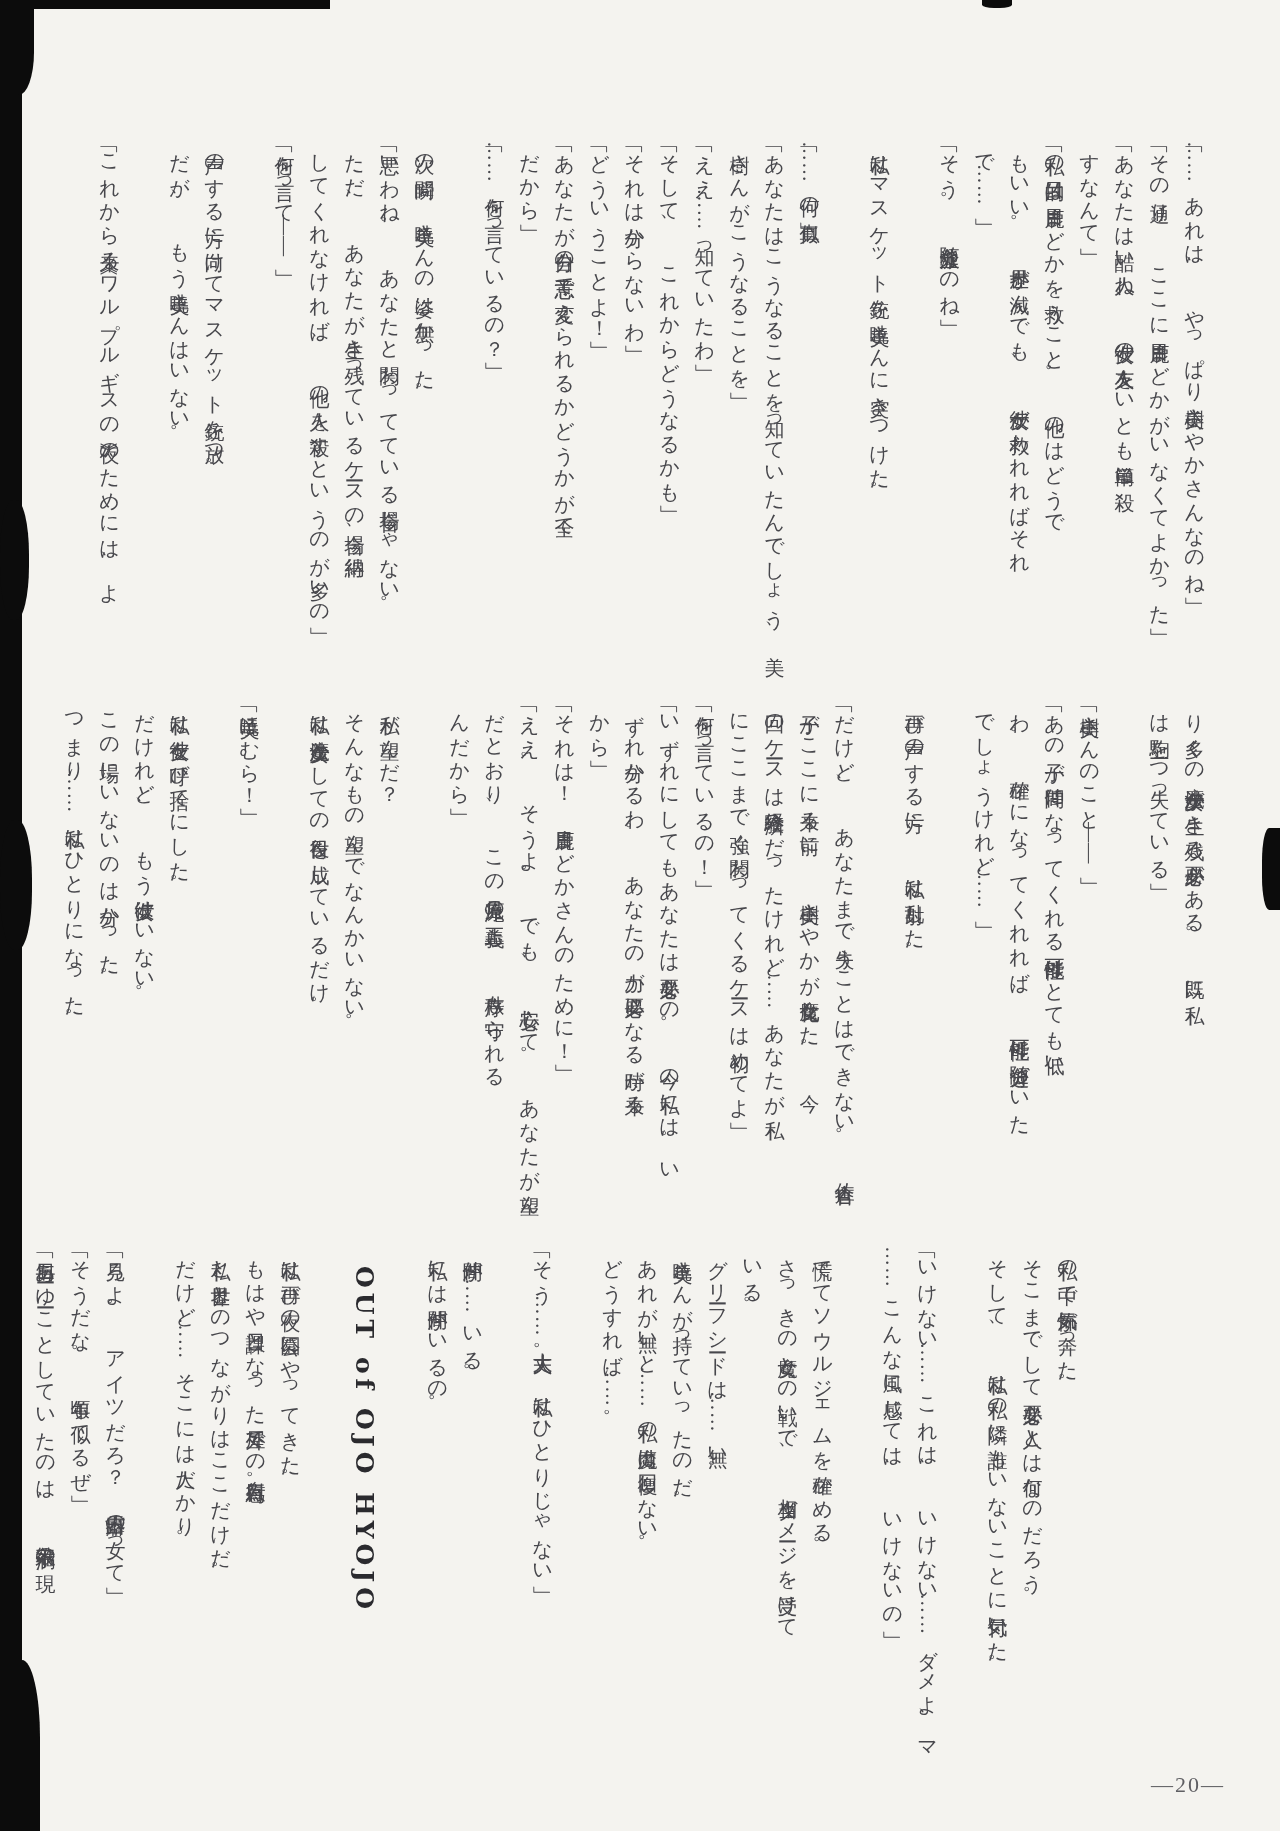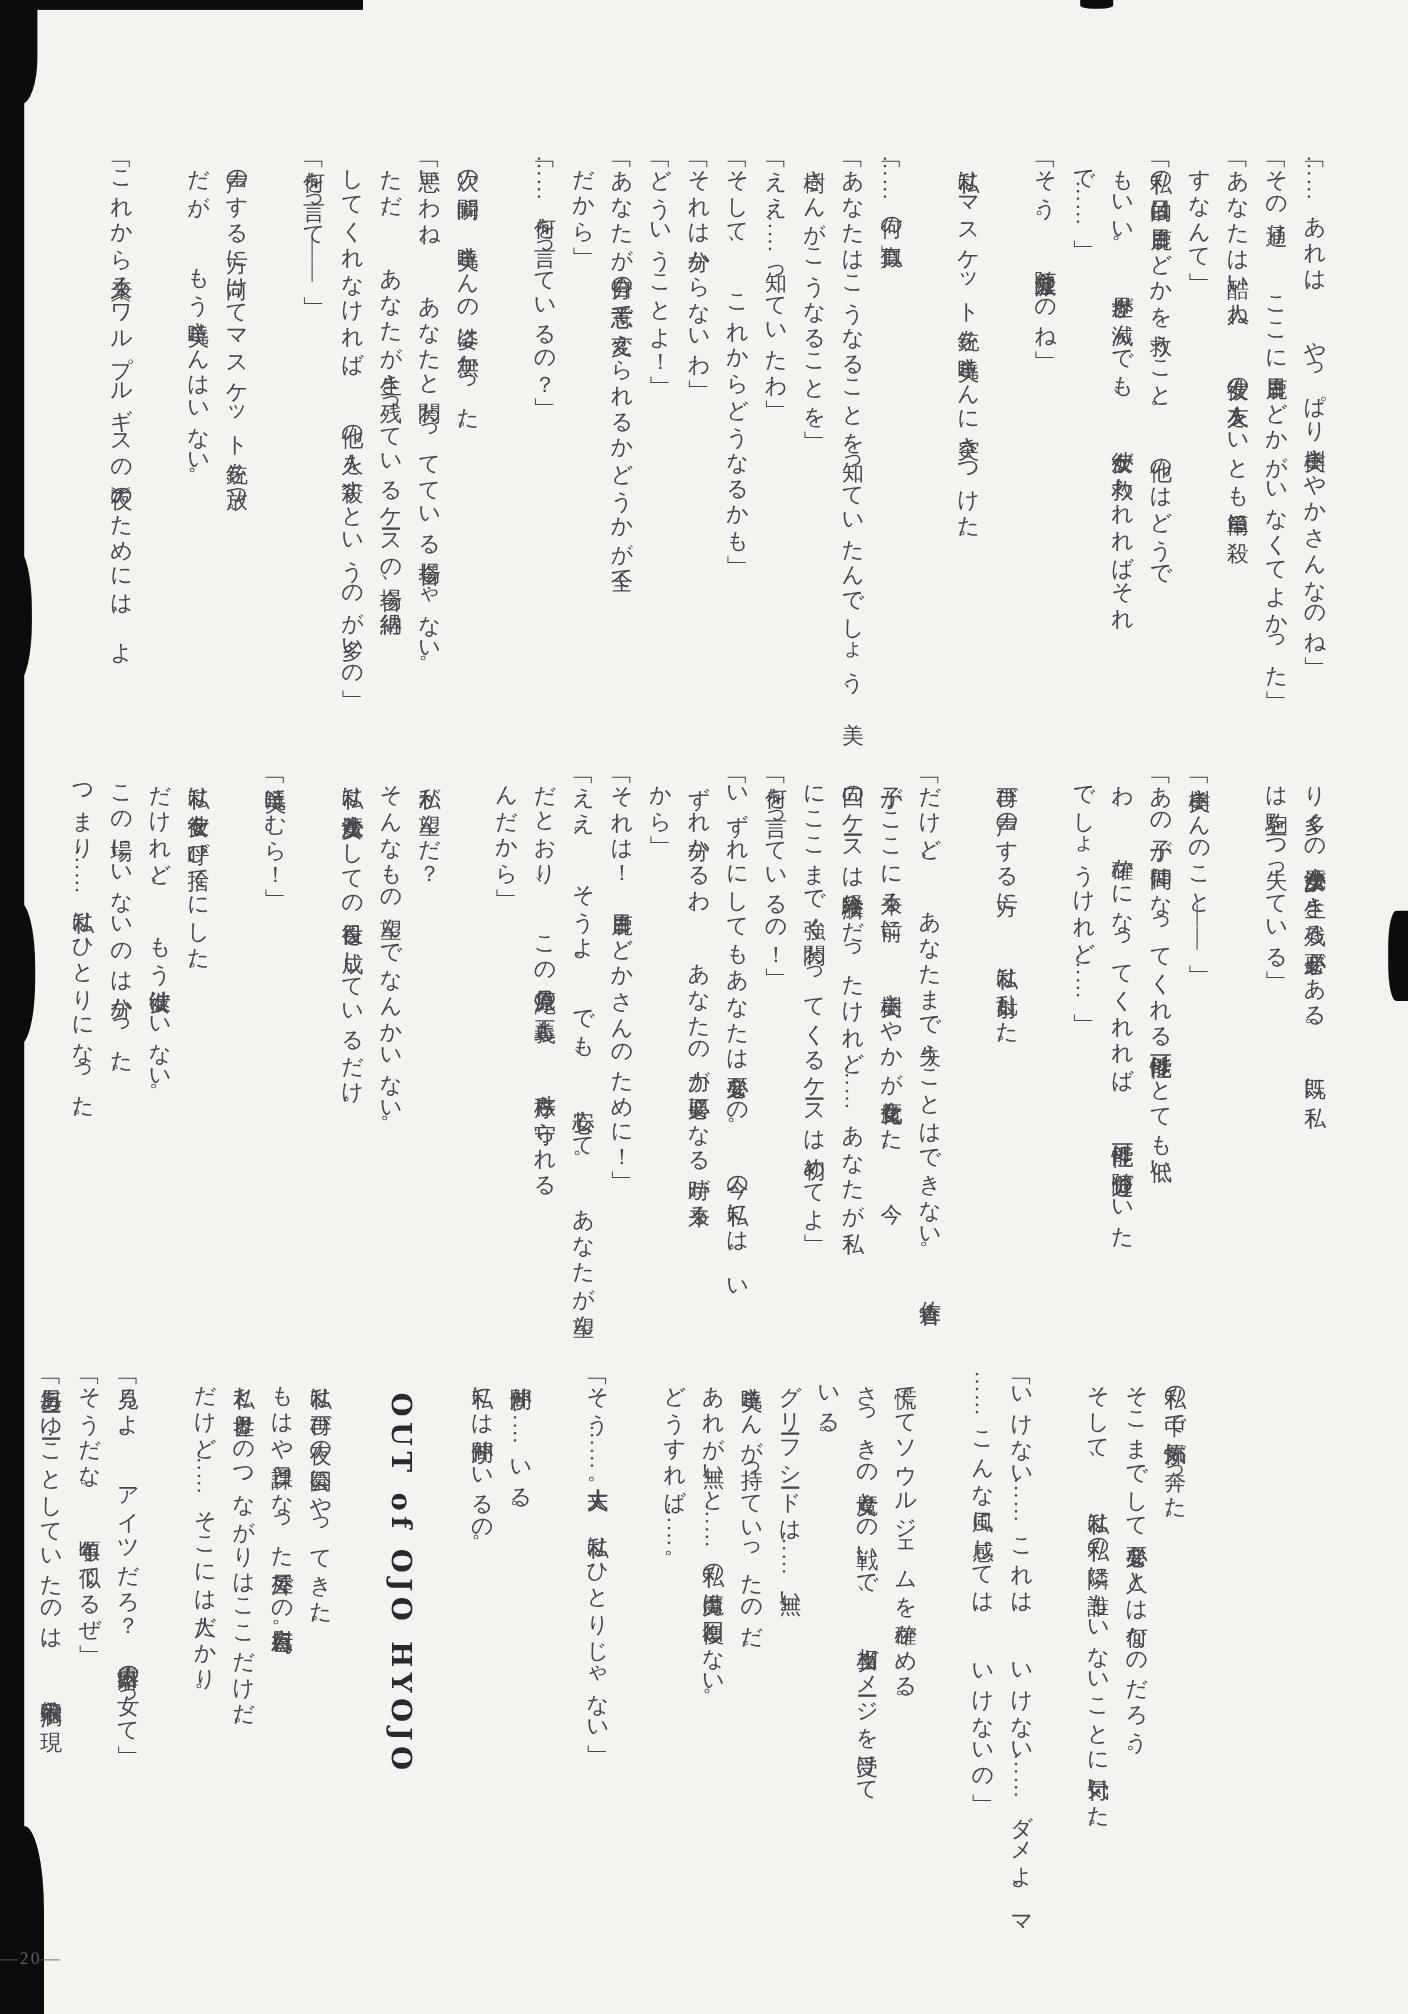--- a/index.html
+++ b/index.html
@@ -33,22 +33,22 @@
     font-family:"DejaVu Serif",serif;
     font-weight:bold;
     font-size:25px;
     letter-spacing:5px;
     color:#2a2a2e;
     line-height:42px;
   }
   
   .page-number{
     position:absolute;left:0;right:55px;top:1772px;
-    text-align:left;
-    font-size:16px;letter-spacing:2px;
+    text-align:right;
+    font-size:22px;letter-spacing:2px;
     color:#5f5f63;
   }
   
   .artifact{position:absolute;background:#0c0c0c;}
   .edge-left{left:0;top:0;width:22px;height:1831px;}
   .bump{border-radius:45%;}
   .bump1{left:0;top:0;width:34px;height:95px;border-radius:0 0 45% 0;}
   .bump2{left:0;top:500px;width:29px;height:120px;}
   .bump3{left:0;top:820px;width:32px;height:130px;}
   .bump4{left:0;top:1660px;width:40px;height:171px;border-radius:0 45% 0 0;}

